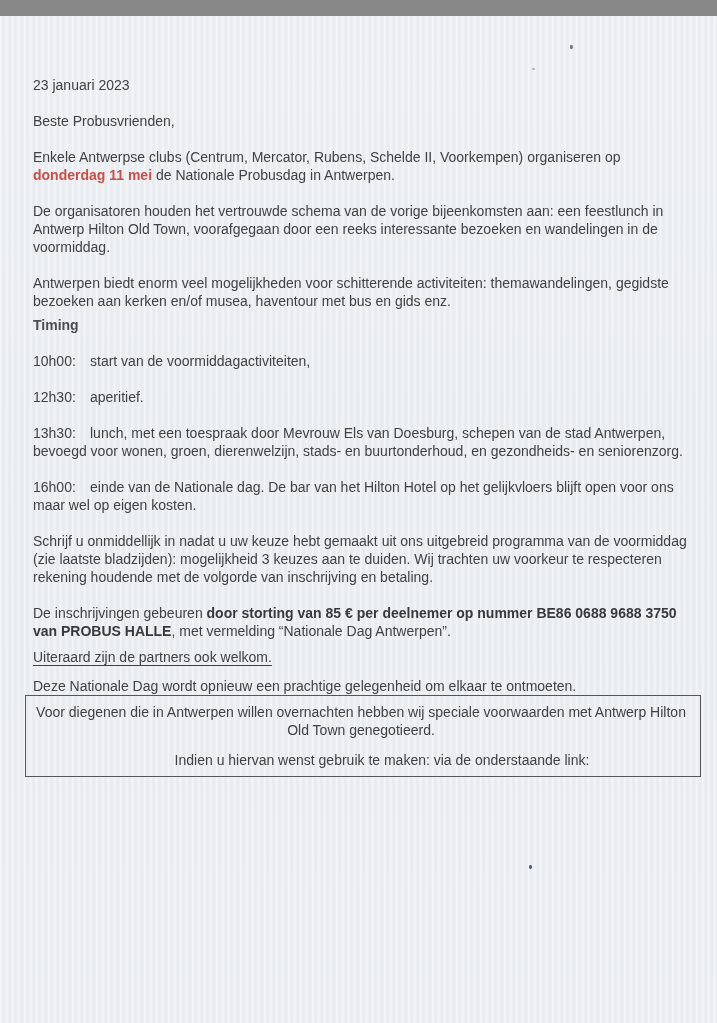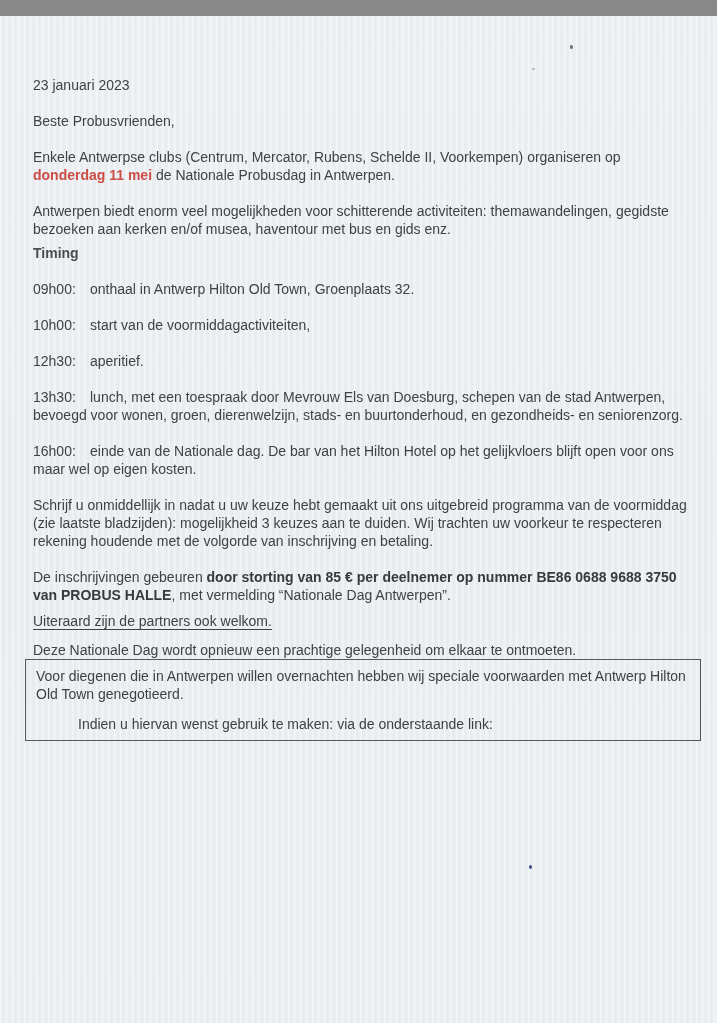--- a/index.html
+++ b/index.html
@@ -42,20 +42,21 @@
   .sched-time { display: inline-block; width: 57px; }
   .highlight-red { font-weight: bold; }
   .b { font-weight: bold; color: #39393c; }
   .hotel-box {
     box-sizing: border-box;
     margin-left: -8px;
     width: 676px;
     border: 1.5px solid #55555a;
     padding: 7px 14px 7px 10px;
     background: transparent;
+    text-align: center;
   }
   .hotel-box p { margin: 0 0 12px 0; }
   .hotel-box p:last-child { margin-bottom: 0; }
   .hotel-indent { margin-left: 42px !important; }
   .hotel-link-line { margin-left: 57px !important; }
   .hotel-link {
     color: #2e79b8;
     font-weight: bold;
     text-decoration: none;
     cursor: pointer;
@@ -69,26 +70,26 @@
 <body>
 
 <div class="page">
 
   <p class="date-line">23 januari 2023</p>
 
   <p>Beste Probusvrienden,</p>
 
   <p><span>Enkele Antwerpse clubs (Centrum, Mercator, Rubens, Schelde II, Voorkempen) organiseren op </span><span class="highlight-red" id="event-date" style="color: rgb(203, 77, 69);">donderdag 11 mei</span><span> de Nationale Probusdag in Antwerpen.</span></p>
 
+  <p>De organisatoren houden het vertrouwde schema van de vorige bijeenkomsten aan: een feestlunch in Antwerp Hilton Old Town, voorafgegaan door een reeks interessante bezoeken en wandelingen in de voormiddag.</p>
 
   <p class="para-activities">Antwerpen biedt enorm veel mogelijkheden voor schitterende activiteiten: themawandelingen, gegidste bezoeken aan kerken en/of musea, haventour met bus en gids enz.</p>
 
   <p class="timing-heading">Timing</p>
 
-  <p><span class="sched-time">09h00:</span><span>onthaal in Antwerp Hilton Old Town, Groenplaats 32.</span></p>
 
   <p><span class="sched-time">10h00:</span><span>start van de voormiddagactiviteiten,</span></p>
 
   <p><span class="sched-time">12h30:</span><span>aperitief.</span></p>
 
   <p><span class="sched-time">13h30:</span><span>lunch, met een toespraak door Mevrouw Els van Doesburg, schepen van de stad Antwerpen, bevoegd voor wonen, groen, dierenwelzijn, stads- en buurtonderhoud, en gezondheids- en seniorenzorg.</span></p>
 
   <p><span class="sched-time">16h00:</span><span>einde van de Nationale dag.  De bar van het Hilton Hotel op het gelijkvloers blijft open voor ons maar wel op eigen kosten.</span></p>
 
   <p>Schrijf u onmiddellijk in nadat u uw keuze hebt gemaakt uit ons uitgebreid programma van de voormiddag (zie laatste bladzijden): mogelijkheid 3 keuzes aan te duiden. Wij trachten uw voorkeur te respecteren rekening houdende met de volgorde van inschrijving en betaling.</p>

